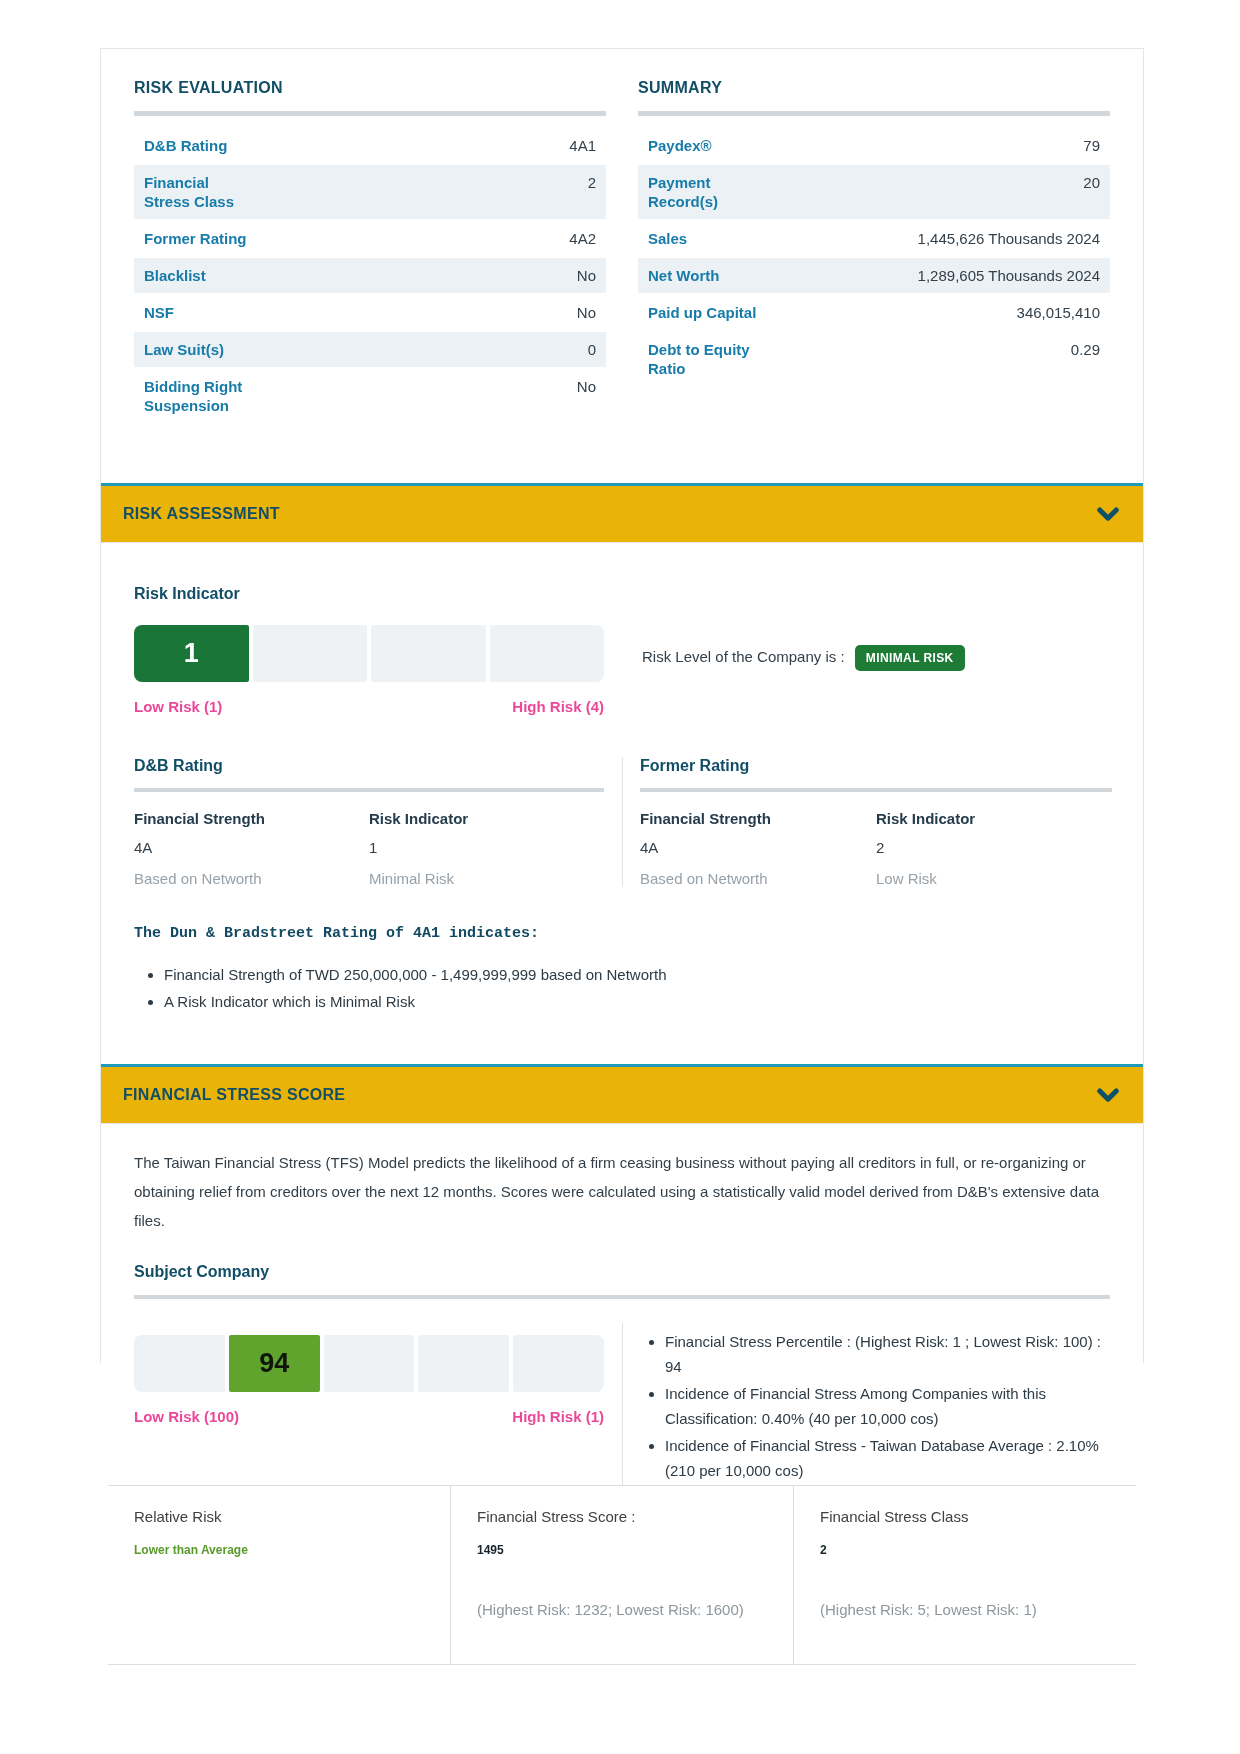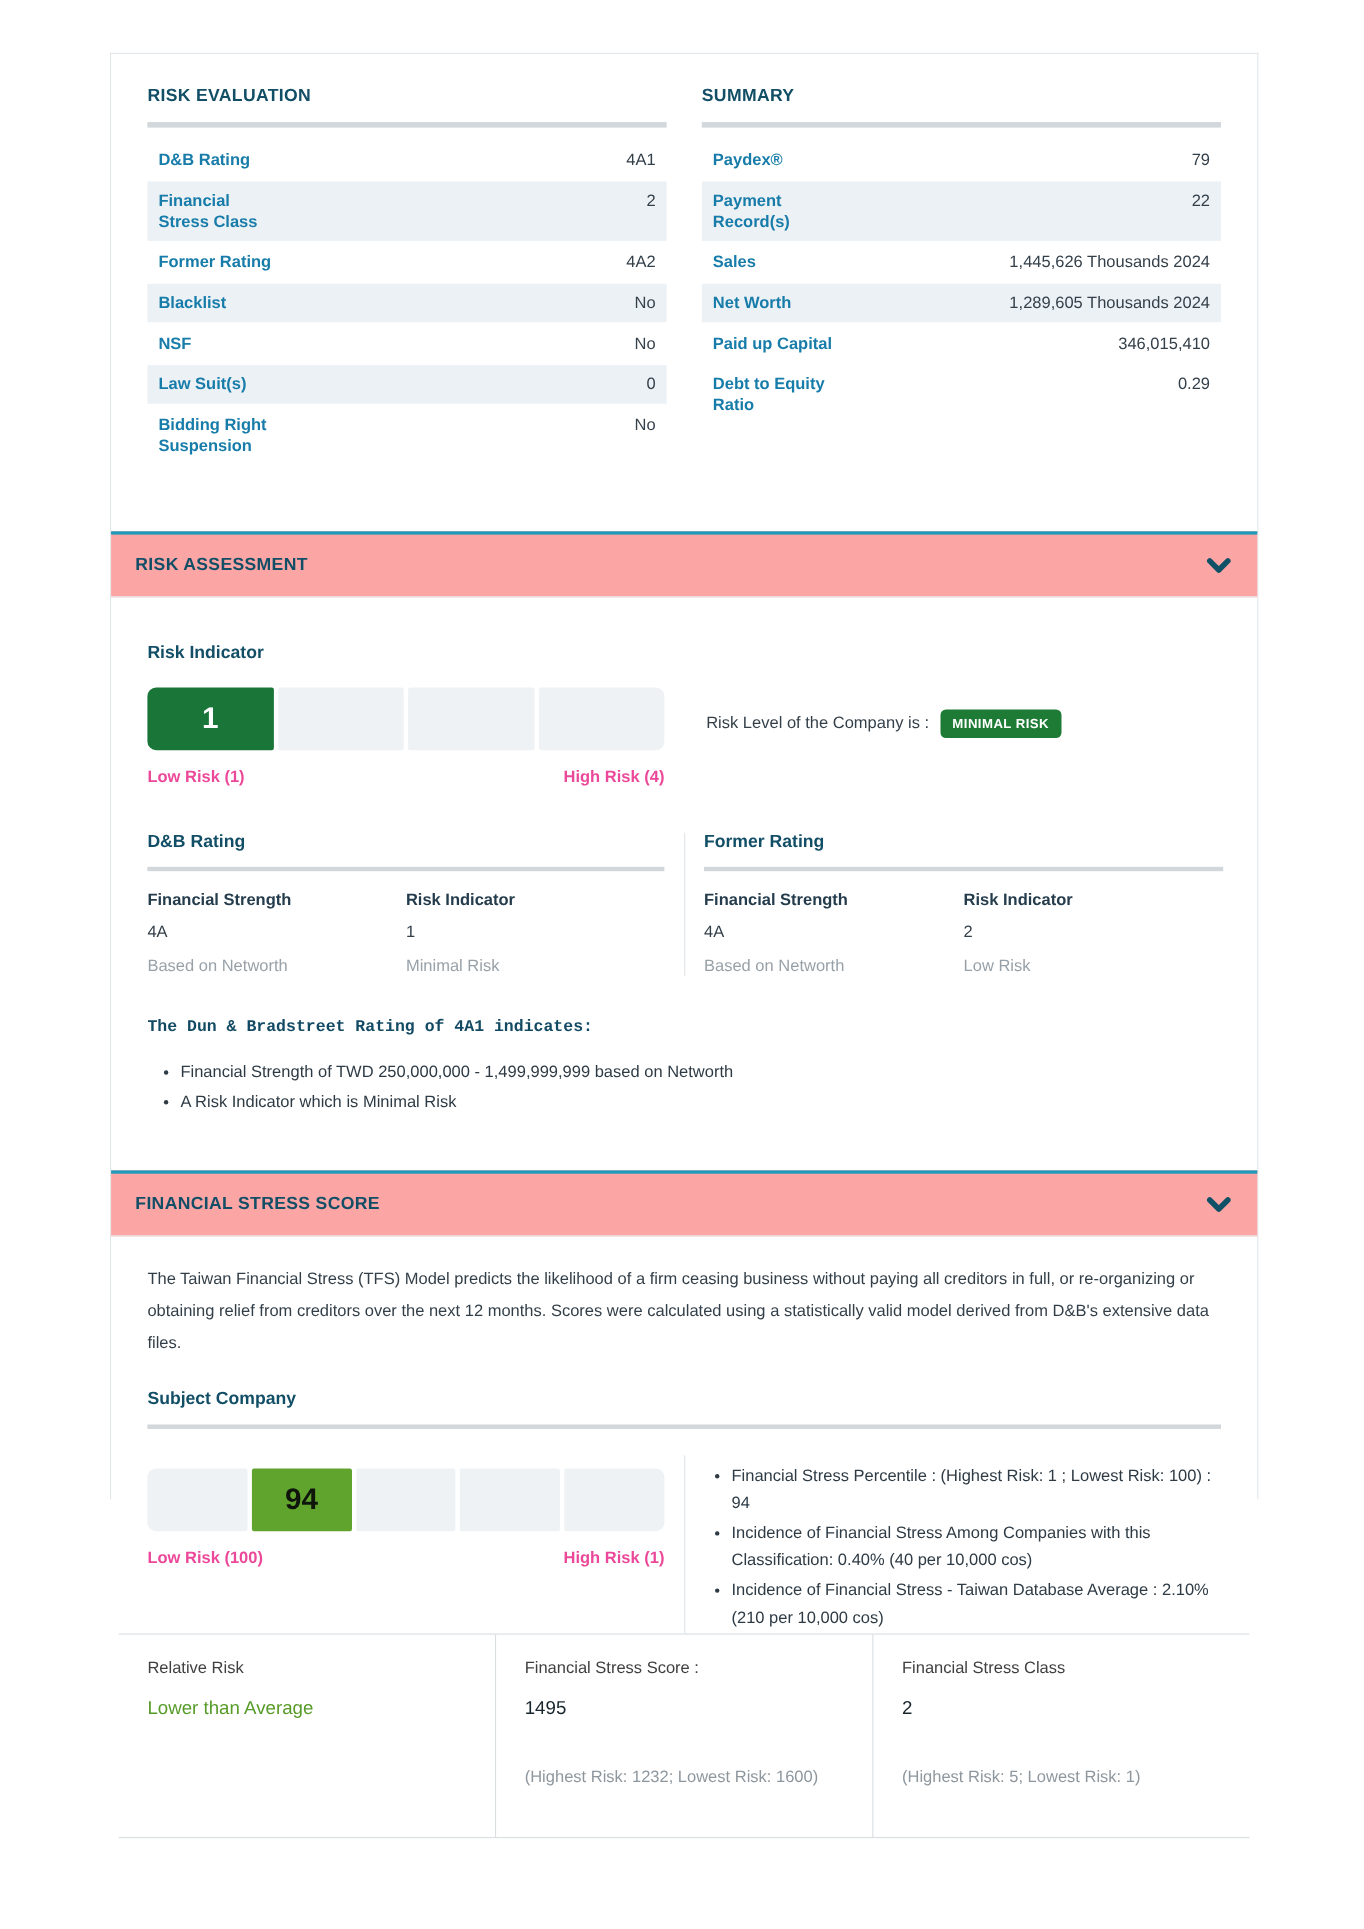--- a/index.html
+++ b/index.html
@@ -11,21 +11,21 @@
   .top-tables { display: flex; gap: 32px; padding: 30px 33px 58px; }
   .col { flex: 1; min-width: 0; }
   .panel-title { margin: 0 0 14px; font-size: 16px; font-weight: bold; color: #124e66; letter-spacing: .3px; }
   .rule { height: 5px; background: #d1d7da; margin-bottom: 12px; }
   .kv-row { display: flex; justify-content: space-between; align-items: flex-start; padding: 8px 10px; margin-bottom: 2px; }
   .kv-row.alt { background: #ecf1f5; }
   .kv-label { font-size: 15px; font-weight: bold; color: #177ca9; white-space: pre-line; line-height: 19px; }
   .kv-value { font-size: 15px; color: #333f49; text-align: right; line-height: 19px; }
 
   
-  .sec-header { border-top: 3px solid #1f9ab8; border-bottom: 1px solid #e6eaec; background: #fca5a5;
+  .sec-header { border-top: 3px solid #1f9ab8; border-bottom: 1px solid #e6eaec; background: #eab308;
                 display: flex; align-items: center; justify-content: space-between; padding: 19px 24px 19px 22px; cursor: pointer; }
   .sec-header h1 { margin: 0; font-size: 16px; font-weight: bold; color: #124e66; letter-spacing: .3px; }
   .chev { display: block; }
   .sec-body { padding: 42px 33px 48px; }
   .sec-body.fss { padding-top: 20px; }
 
   .sub-heading { margin: 0 0 22px; font-size: 16px; font-weight: bold; color: #124e66; }
 
   
   .bar-flex { display: flex; }
@@ -66,21 +66,21 @@
   .fss-row { display: flex; margin-top: 24px; }
   .fss-bar-col { width: 489px; flex: 0 0 489px; border-right: 1px solid #e0e4e7; padding: 12px 18px 56px 0; }
   .fss-bullets-col { flex: 1; padding-left: 24px; padding-top: 6px; }
   .fss-bullets-col ul.bullets { margin-top: 0; padding-left: 18px; }
   .fss-bullets-col li { margin-bottom: 4px; }
 
   .fss-table { display: flex; border-top: 1px solid #d9dee1; border-bottom: 1px solid #d9dee1; margin: 0 -26px; }
   .fss-cell { flex: 1; padding: 22px 26px 46px; }
   .fss-cell + .fss-cell { border-left: 1px solid #d9dee1; }
   .fss-label { font-size: 15px; color: #404040; margin-bottom: 18px; }
-  .fss-value { font-size: 17px; font-weight: normal; color: #17242c; }
+  .fss-value { font-size: 12px; font-weight: bold; color: #17242c; }
   .fss-value.green { color: #579b28; }
   .fss-note { font-size: 15px; color: #8e979e; margin-top: 44px; }
 </style>
 </head>
 <body>
 
 <div class="page">
   <div class="card">
 
     <section class="top-tables">
@@ -133,21 +133,21 @@
         <div>
 
             <div class="kv-row">
               <span class="kv-label">Paydex®</span>
               <span class="kv-value">79</span>
             </div>
 
             <div class="kv-row alt">
               <span class="kv-label">Payment
 Record(s)</span>
-              <span class="kv-value">22</span>
+              <span class="kv-value">20</span>
             </div>
 
             <div class="kv-row">
               <span class="kv-label">Sales</span>
               <span class="kv-value">1,445,626 Thousands 2024</span>
             </div>
 
             <div class="kv-row alt">
               <span class="kv-label">Net Worth</span>
               <span class="kv-value">1,289,605 Thousands 2024</span>

